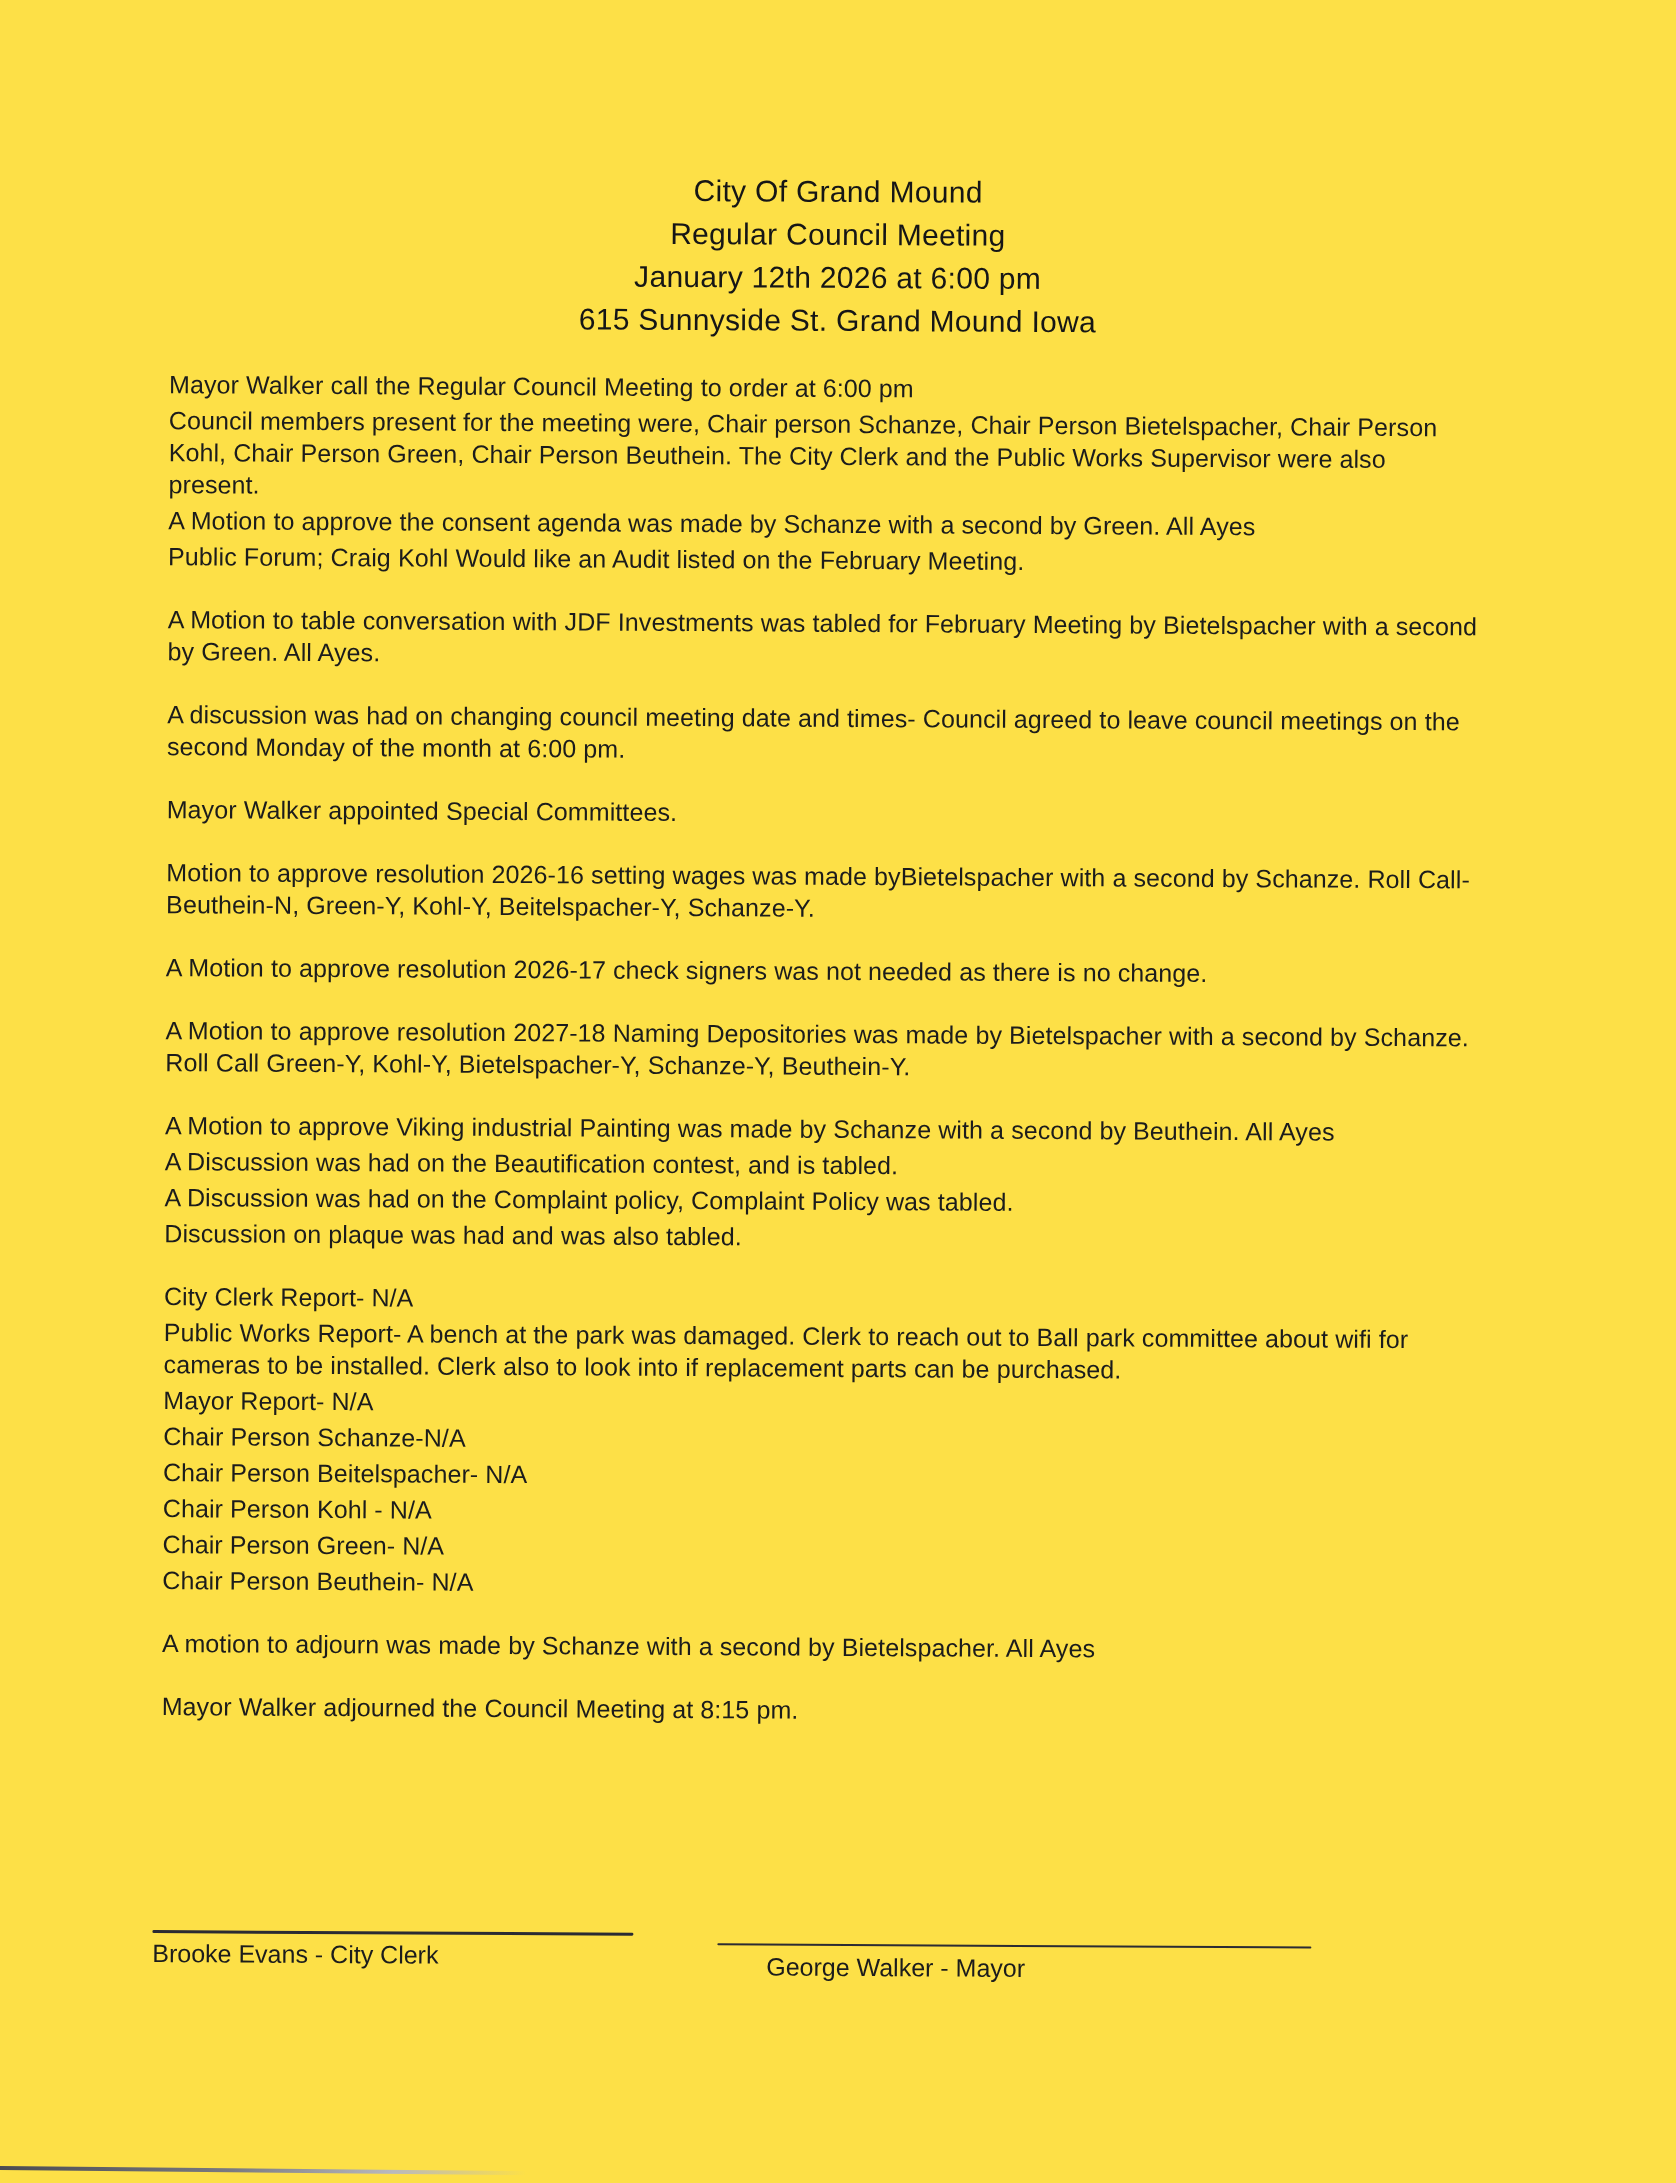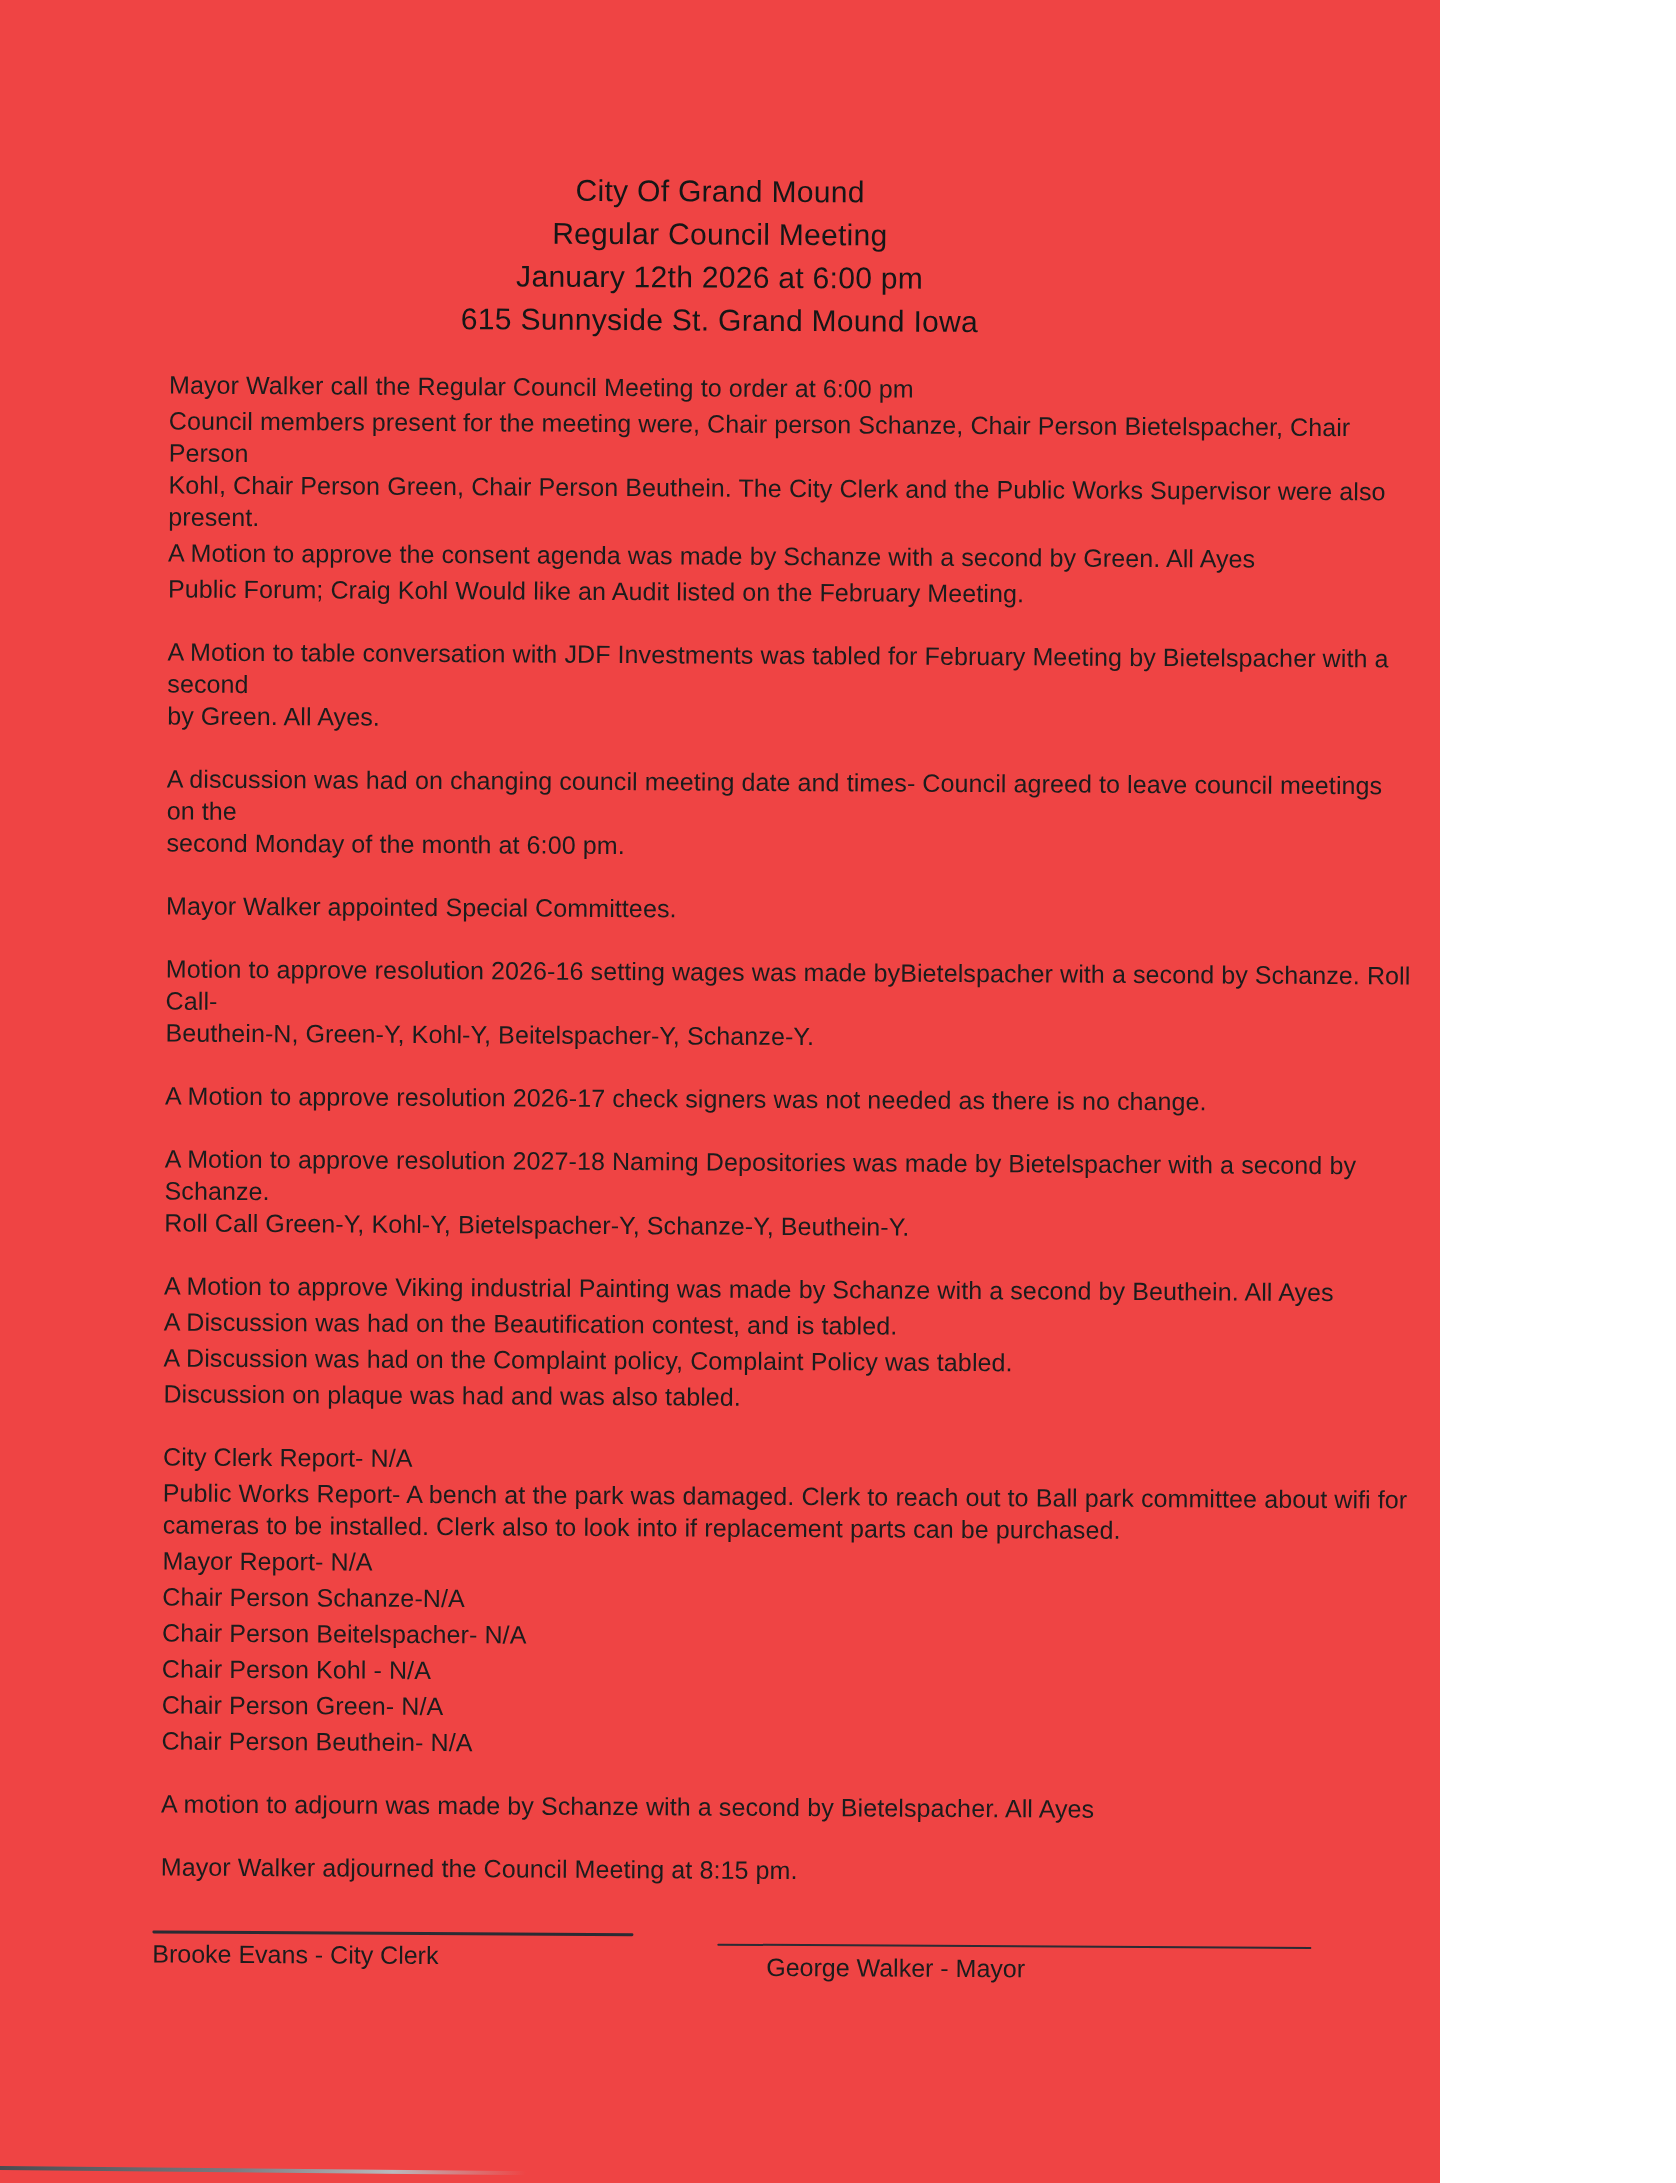--- a/index.html
+++ b/index.html
@@ -2,23 +2,23 @@
 <html style="font-size:10.8px"><head>
 <meta charset="utf-8">
 <style>
   html, body {
     margin: 0;
     padding: 0;
     background: #ffffff;
   }
   .page {
     position: relative;
-    width: 1440px;
+    width: 1676px;
     height: 2183px;
-    background: #ef4444;
+    background: #fde047;
     overflow: hidden;
     font-family: "Liberation Sans", "DejaVu Sans", sans-serif;
     color: #1c1c1c;
   }
   .scan-rotate {
     position: absolute;
     top: 0; left: 0;
     width: 100%; height: 100%;
     transform: rotate(0.32deg);
     transform-origin: 30% 10%;

